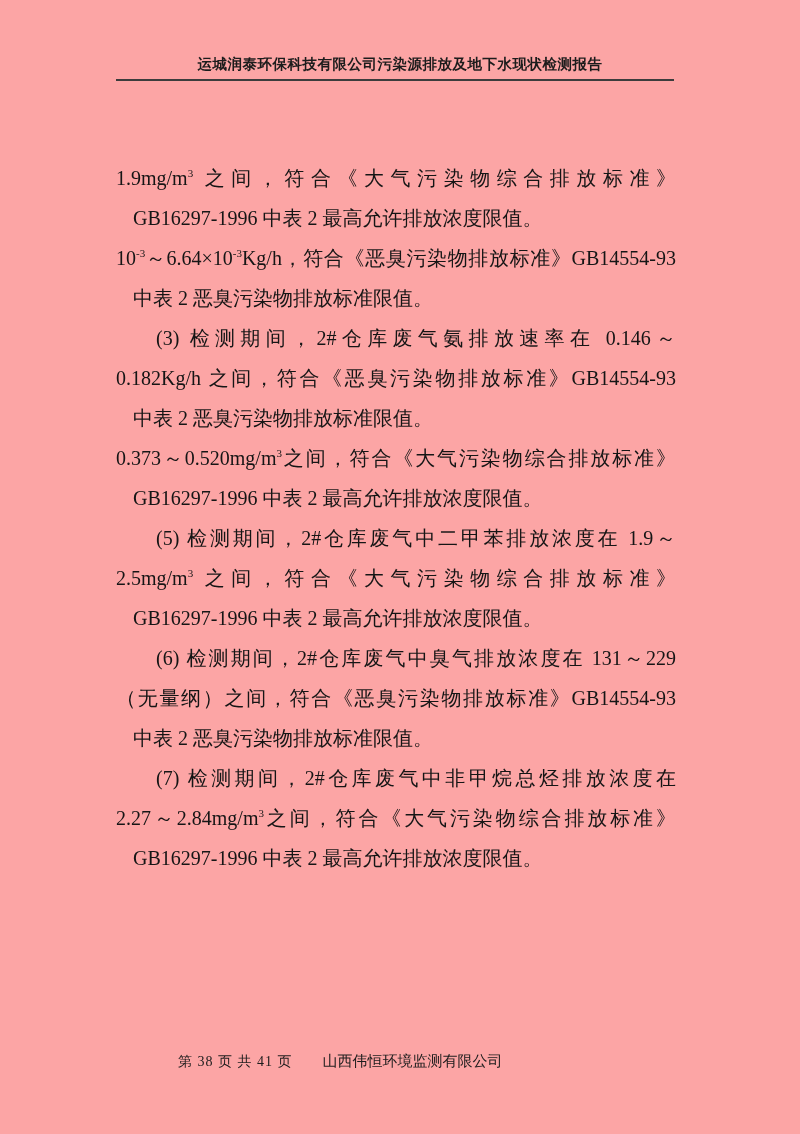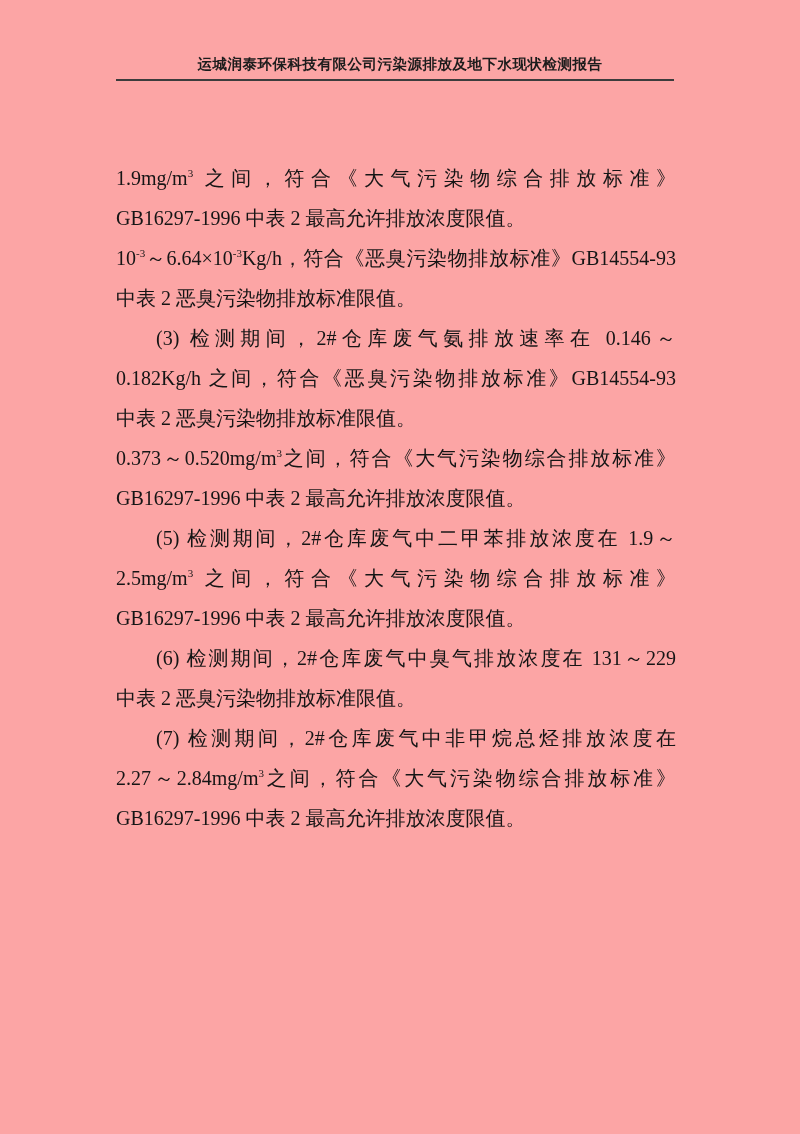--- a/index.html
+++ b/index.html
@@ -51,21 +51,21 @@
     line-height: 40px;
     color: #151515;
   }
   .para { margin: 0; }
   .line {
     text-align: justify;
     text-align-last: justify;
     text-justify: inter-character;
   }
   .line.first { text-indent: 2em; }
-  .line.last { text-align: right; text-align-last: left; }
+  .line.last { text-align: right; text-align-last: left; margin-left: 17px; }
   sup.sup {
     font-size: 11px;
     line-height: 0;
     vertical-align: super;
   }
   .footer {
     position: absolute;
     top: 1052px;
     left: 178px;
     display: flex;
@@ -105,23 +105,28 @@
         <div class="line"><span>0.373～0.520mg/m</span><sup class="sup">3</sup><span>之间，符合《大气污染物综合排放标准》</span></div>
         <div class="line last"><span>GB16297-1996 中表 2 最高允许排放浓度限值。</span></div>
       </div>
       <div class="para">
         <div class="line first"><span>(5) 检测期间，2#仓库废气中二甲苯排放浓度在 1.9～</span></div>
         <div class="line"><span>2.5mg/m</span><sup class="sup">3</sup><span> 之间，符合《大气污染物综合排放标准》</span></div>
         <div class="line last"><span>GB16297-1996 中表 2 最高允许排放浓度限值。</span></div>
       </div>
       <div class="para">
         <div class="line first"><span>(6) 检测期间，2#仓库废气中臭气排放浓度在 131～229</span></div>
+        <div class="line"><span>（无量纲）之间，符合《恶臭污染物排放标准》GB14554-93</span></div>
         <div class="line last"><span>中表 2 恶臭污染物排放标准限值。</span></div>
       </div>
       <div class="para">
         <div class="line first"><span>(7) 检测期间，2#仓库废气中非甲烷总烃排放浓度在</span></div>
         <div class="line"><span>2.27～2.84mg/m</span><sup class="sup">3</sup><span>之间，符合《大气污染物综合排放标准》</span></div>
         <div class="line last"><span>GB16297-1996 中表 2 最高允许排放浓度限值。</span></div>
       </div>
     </div>
 
+  <div class="footer">
+    <span class="page-info">第 38 页 共 41 页</span>
+    <span class="company">山西伟恒环境监测有限公司</span>
+  </div>
 
 </div>
 
 </body></html>

